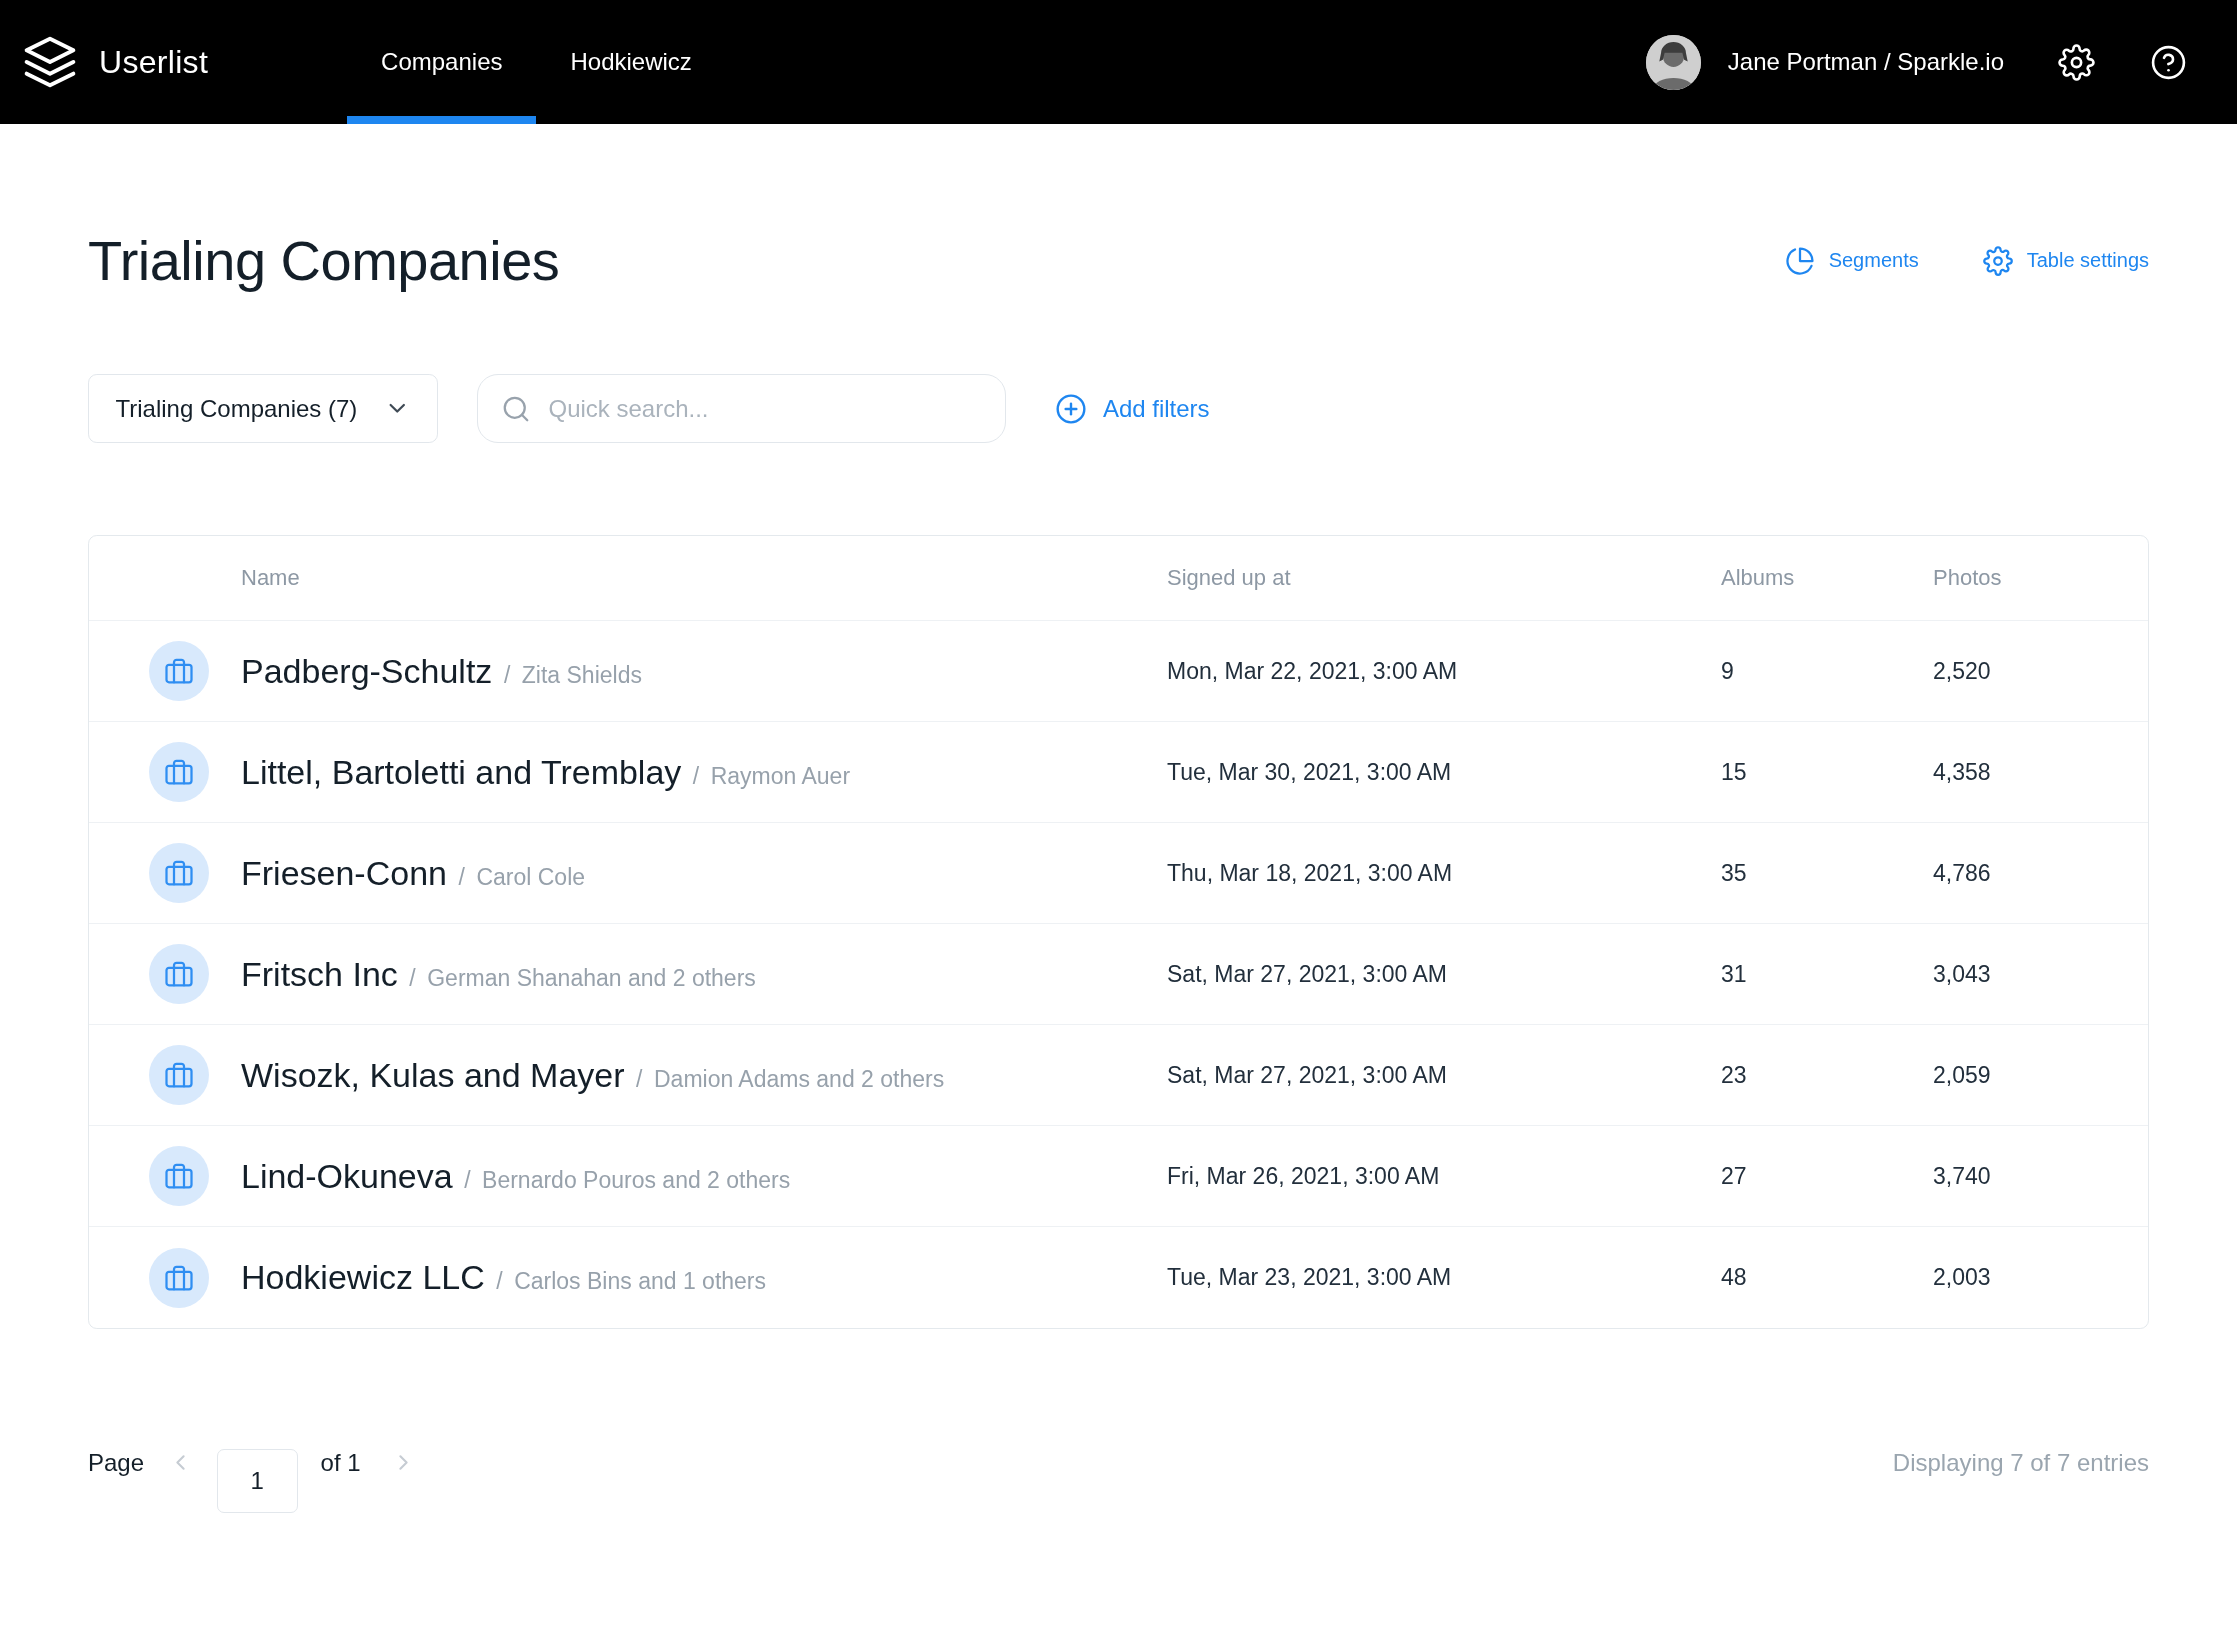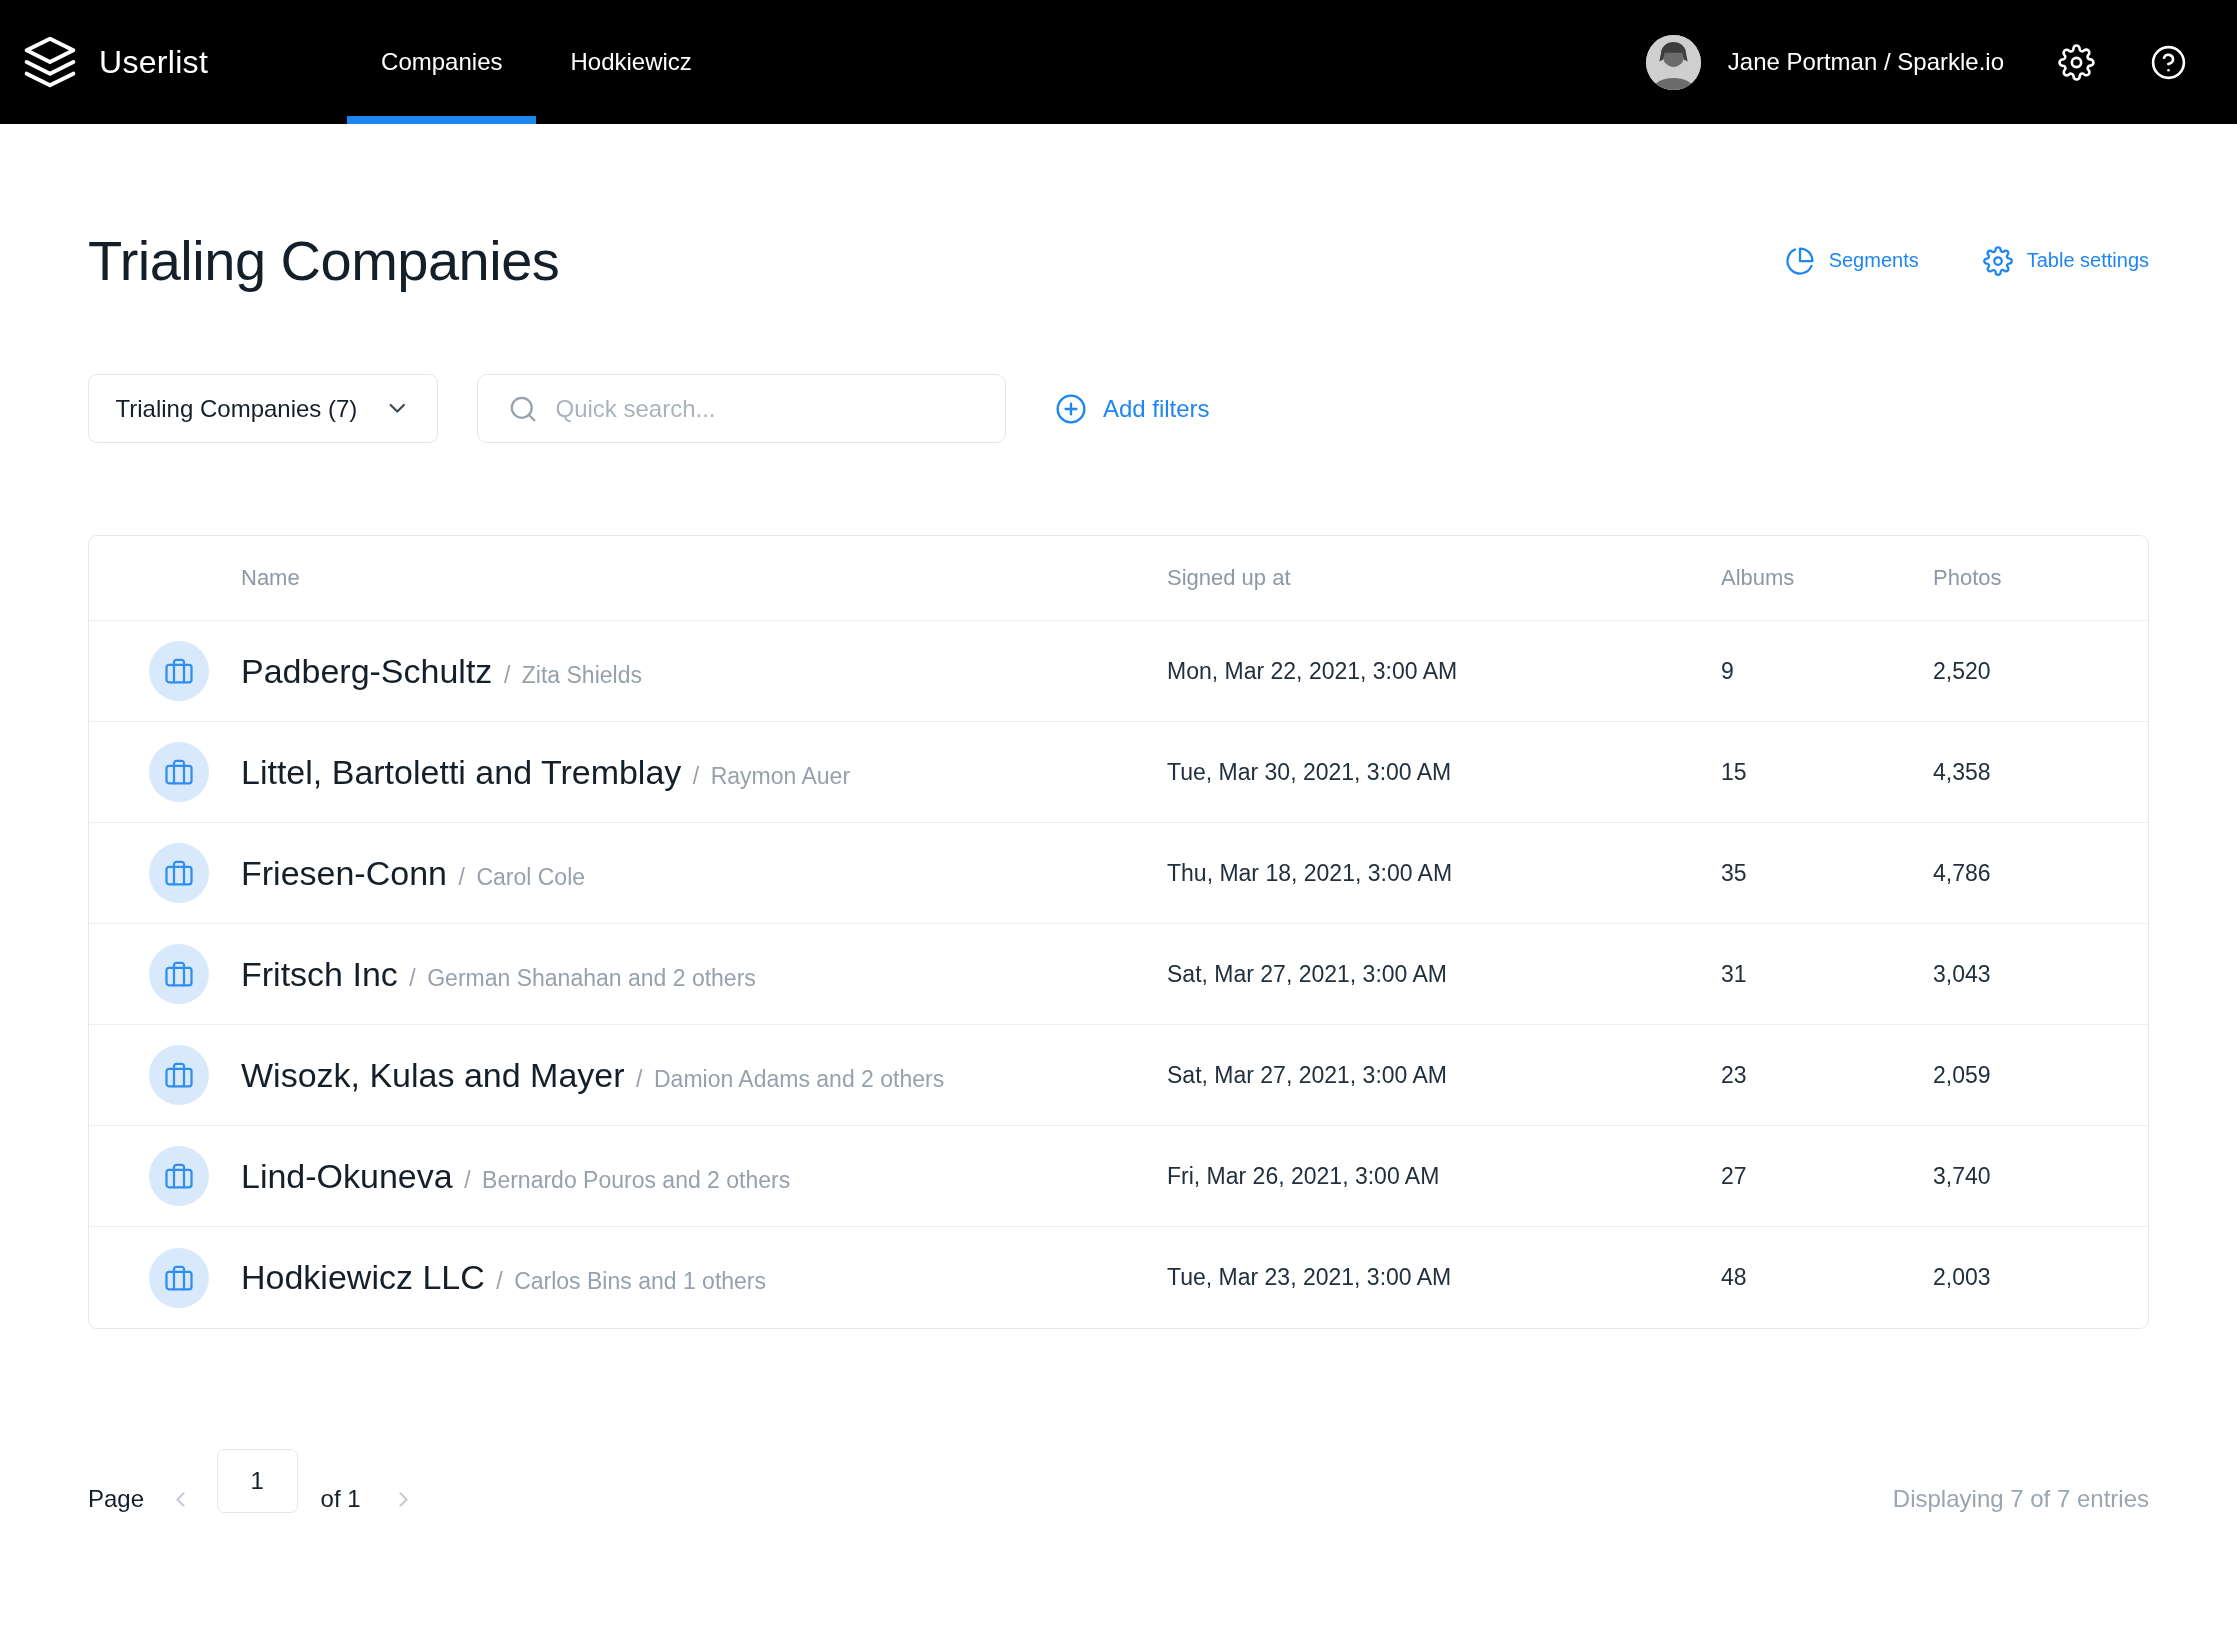--- a/index.html
+++ b/index.html
@@ -80,23 +80,23 @@
     display: flex; align-items: center; gap: 26.5px;
     padding: 0 26.5px;
     font-size: 24px; color: var(--heading-text, #141f29);
     cursor: pointer;
   }
   .segment-select svg { width: 26.5px; height: 26.5px; }
   .search-box {
     margin-left: 39px;
     width: 529px; height: 69px;
     border: 1.8px solid var(--border, #e2e7ec);
-    border-radius: 10px;
+    border-radius: 21px;
     display: flex; align-items: center; gap: 17.6px;
-    padding: 0 30px;
+    padding: 0 23px;
   }
   .search-box svg { width: 30px; height: 30px; flex: 0 0 auto; }
   .search-input {
     flex: 1; border: none; outline: none;
     font-family: "Liberation Sans", sans-serif;
     font-size: 24px; color: var(--heading-text, #141f29);
     background: transparent;
   }
   .search-input::placeholder { color: #aab3bc; }
   .add-filters {
@@ -138,21 +138,21 @@
   .row-icon svg { width: 30px; height: 30px; }
 
   .name-cell { display: flex; align-items: baseline; white-space: nowrap; overflow: hidden; }
   .company { font-size: 34px; font-weight: 500; color: var(--heading-text, #141f29); }
   .separator { margin: 0 11.5px; color: var(--muted-text, #97a1ab); font-size: 23px; }
   .contact { color: var(--muted-text, #97a1ab); font-size: 23px; }
 
   .signed-cell, .albums-cell, .photos-cell { font-size: 23px; color: #222f3c; }
 
   
-  .pagination { margin-top: 120px; display: flex; align-items: flex-end; font-size: 24px; }
+  .pagination { margin-top: 120px; display: flex; align-items: flex-start; font-size: 24px; }
   .page-label { color: var(--heading-text, #141f29); }
   .page-chevron {
     margin: 0 23px;
     width: 26.5px; height: 26.5px;
     display: flex; align-items: center; justify-content: center;
     cursor: pointer;
   }
   .page-chevron svg { width: 25px; height: 25px; }
   .page-input {
     width: 81px; height: 64px;

